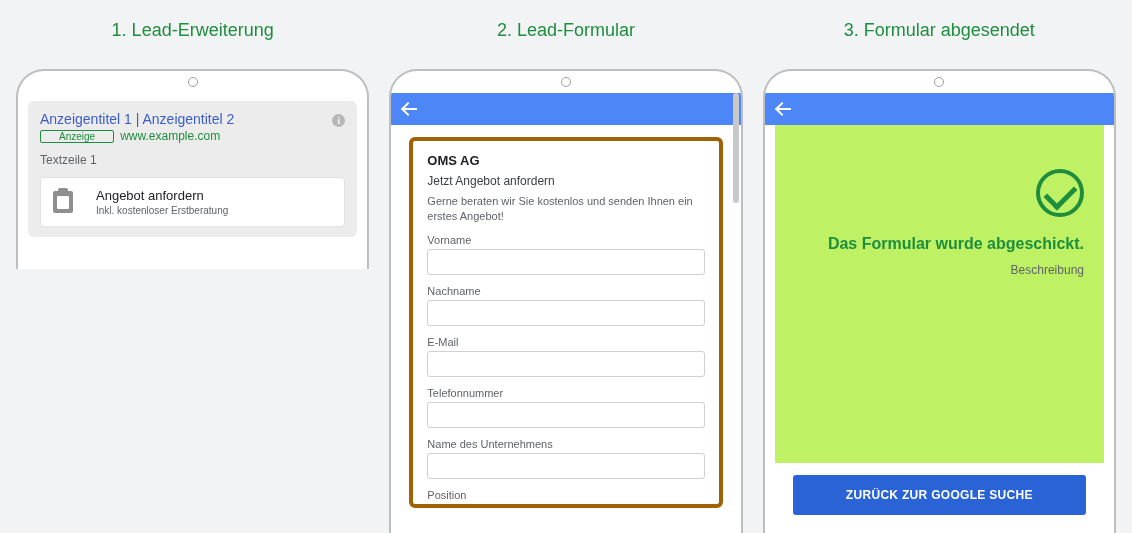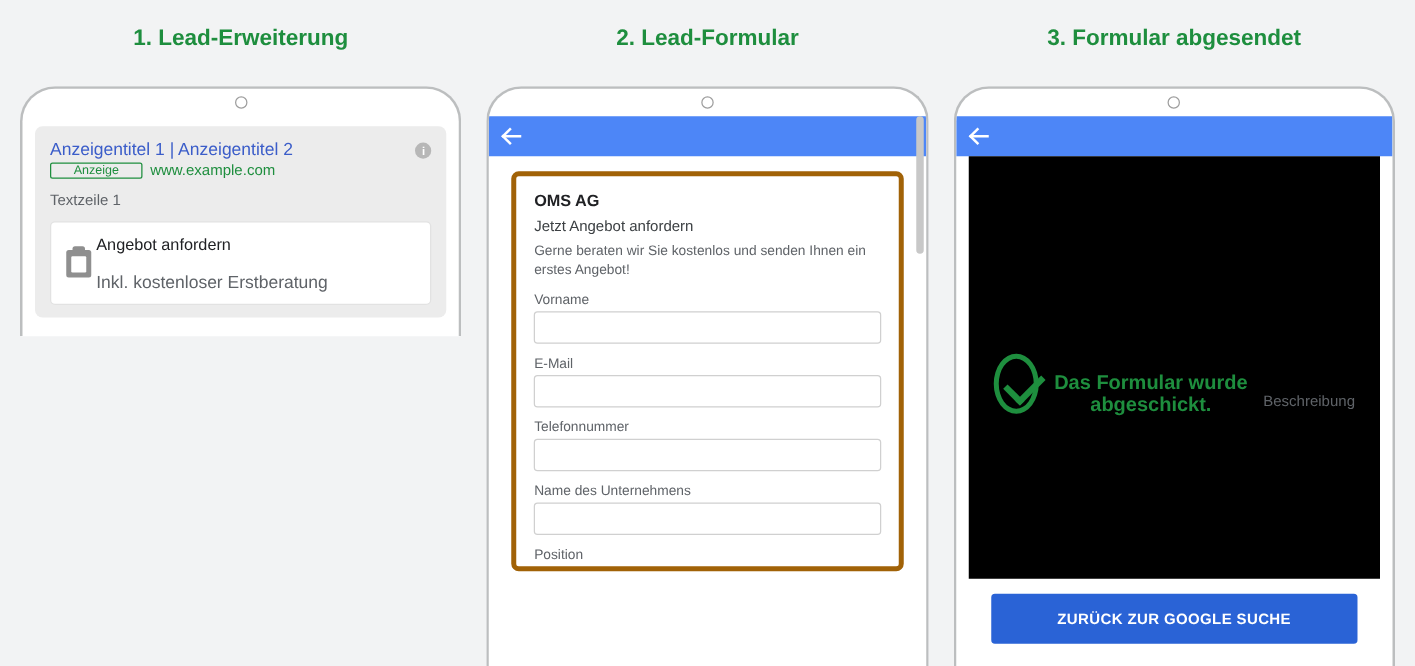--- a/index.html
+++ b/index.html
@@ -18,21 +18,21 @@
     height: 100%;
   }
   .col {
     display: flex;
     flex-direction: column;
     align-items: center;
     width: 360px;
   }
   .col-title {
     color: #1e8e3e;
-    font-weight: bold;
+    font-weight: normal;
     font-size: 18px;
     margin-bottom: 28px;
     text-align: center;
   }
   .phone {
     width: 100%;
     max-width: 370px;
     border: 2px solid #bcbebf;
     border-bottom: none;
     border-radius: 28px 28px 0 0;
@@ -103,21 +103,21 @@
     margin-top: 10px;
   }
   .ad-cta {
     background: #fff;
     border: 1px solid #e2e2e2;
     border-radius: 4px;
     margin-top: 10px;
     padding: 10px 12px;
     display: flex;
     align-items: center;
-    gap: 4px;
+    gap: 23px;
   }
   .clipboard-icon {
     width: 20px; height: 22px;
     background: #8f8f8f;
     border-radius: 2px;
     position: relative;
   }
   .clipboard-icon::before {
     content: "";
     position: absolute;
@@ -128,21 +128,21 @@
     border-radius: 2px 2px 0 0;
   }
   .clipboard-icon::after {
     content: "";
     position: absolute;
     top: 5px; left: 4px; right: 4px; bottom: 4px;
     background: #fff;
     border-radius: 1px;
   }
   .ad-cta-title { font-size: 13px; color: #202124; }
-  .ad-cta-sub { font-size: 14px; color: #5f6368; margin-top: 14px; }
+  .ad-cta-sub { font-size: 10px; color: #5f6368; margin-top: 2px; }
   .phone1 { height: 200px; }
 
   
   .bluebar {
     background: #4d86f7;
     height: 32px;
     display: flex;
     align-items: center;
     padding: 0 12px;
     margin: 0 -10px;
@@ -194,24 +194,24 @@
     outline: none;
   }
   .scroll-host2 { position: absolute; right: 2px; top: 0; bottom: 0; width: 6px; }
   .scroll-host2 .thumb { width: 6px; height: 110px; background: #c8c8c8; border-radius: 3px; }
 
   
   .phone3 { flex: 1; }
   .phone3 .phone-body { padding: 0 10px; display: flex; flex-direction: column; }
   .success-area {
     flex: 1;
-    background: #000000;
-    display: flex;
-    flex-direction: row;
-    align-items: center;
+    background: #bef264;
+    display: flex;
+    flex-direction: column;
+    align-items: flex-end;
     padding: 44px 20px 0 20px;
   }
   .check-circle {
     width: 48px; height: 48px;
     border: 4px solid #1e8e3e;
     border-radius: 50%;
     position: relative;
     margin-bottom: 18px;
   }
   .check-circle::after {
@@ -328,20 +328,24 @@
         <div class="form-card">
           <div class="form-company">OMS AG</div>
           <div class="form-subtitle">Jetzt Angebot anfordern</div>
           <div class="form-intro">Gerne beraten wir Sie kostenlos und senden Ihnen ein erstes Angebot!</div>
 
           <div class="field">
             <div class="field-label">Vorname</div>
             <input class="field-input" style="">
           </div>
           <div class="field">
+            <div class="field-label">Nachname</div>
+            <input class="field-input" style="">
+          </div>
+          <div class="field">
             <div class="field-label">E-Mail</div>
             <input class="field-input" style="">
           </div>
           <div class="field">
             <div class="field-label">Telefonnummer</div>
             <input class="field-input" style="">
           </div>
           <div class="field">
             <div class="field-label">Name des Unternehmens</div>
             <input class="field-input" style="">

